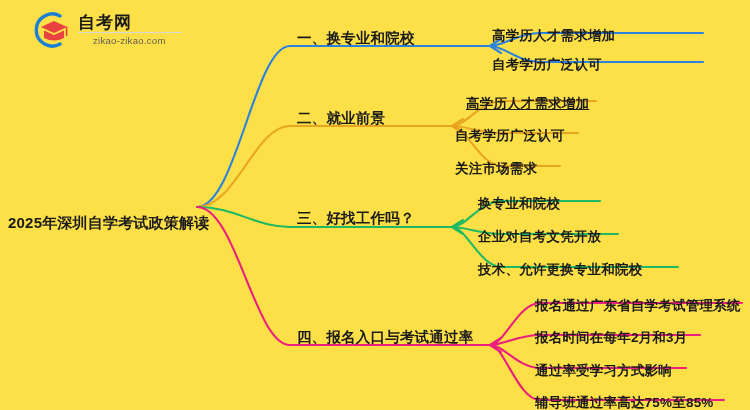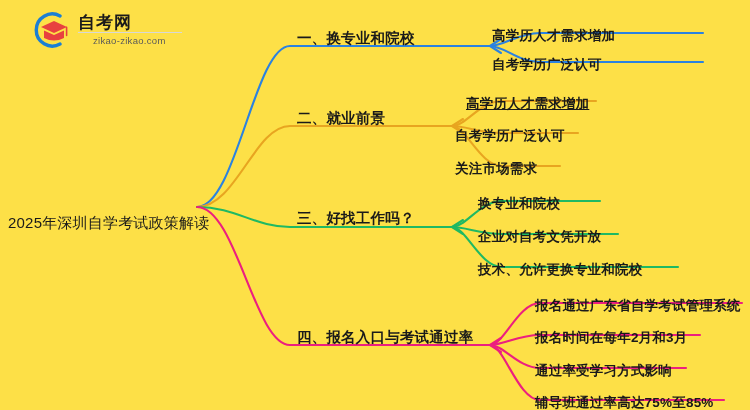--- a/index.html
+++ b/index.html
@@ -29,21 +29,21 @@
     position: absolute;
     white-space: nowrap;
     color: #1a1a1a;
     font-weight: bold;
     line-height: 1;
     letter-spacing: 0.2px;
     margin-top: 9px;
   }
   .root-label {
     font-size: 15px;
-    font-weight: normal;
+    font-weight: bold;
   }
   .branch-label {
     font-size: 14.5px;
     font-weight: bold;
   }
   .leaf-label {
     font-size: 13.5px;
     font-weight: bold;
   }
   

